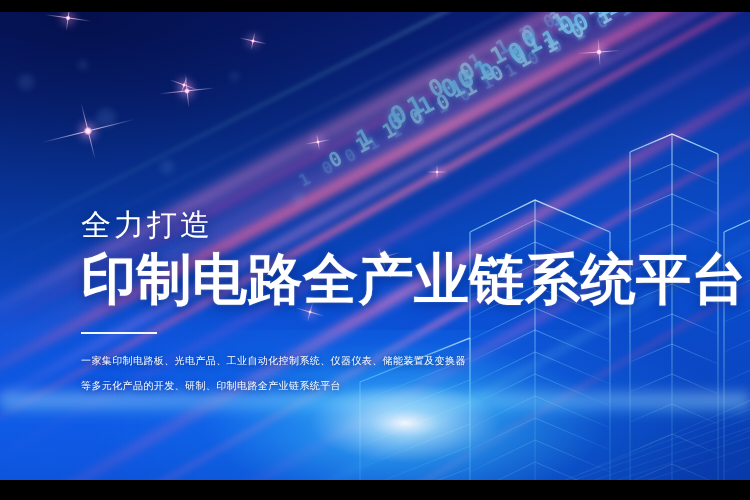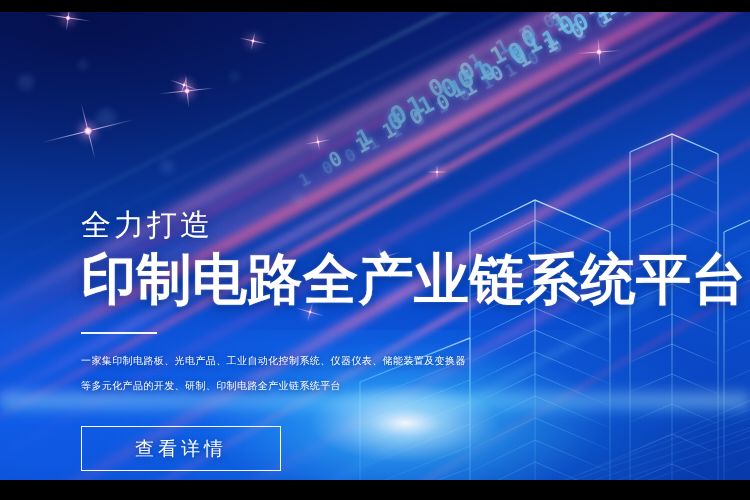--- a/index.html
+++ b/index.html
@@ -366,16 +366,15 @@
   </div>
 
   <div class="content">
     <div class="eyebrow">全力打造</div>
     <h1 class="headline">印制电路全产业链系统平台</h1>
     <div class="rule"></div>
     <div class="desc">
       <div>一家集印制电路板、光电产品、工业自动化控制系统、仪器仪表、储能装置及变换器</div>
       <div>等多元化产品的开发、研制、印制电路全产业链系统平台</div>
     </div>
-    <button class="cta">查看详情</button>
   </div>
 
 </div>
 
 </body></html>

